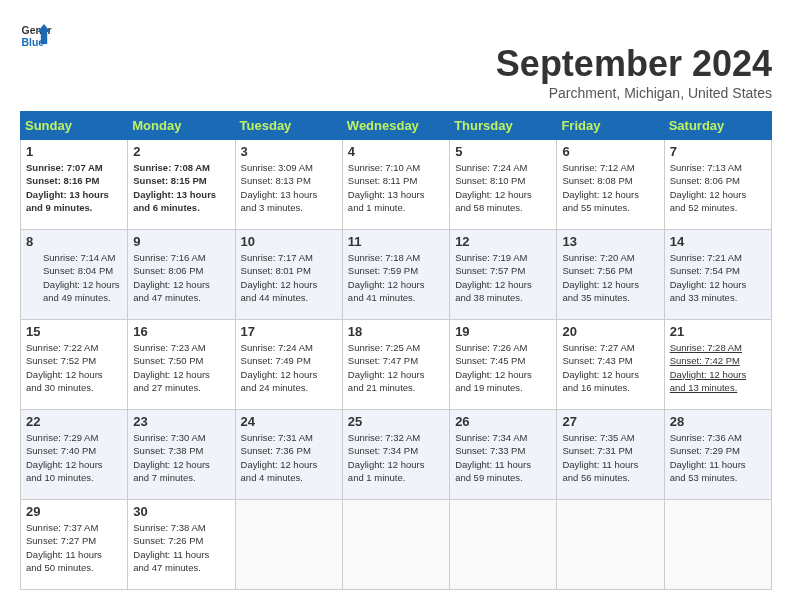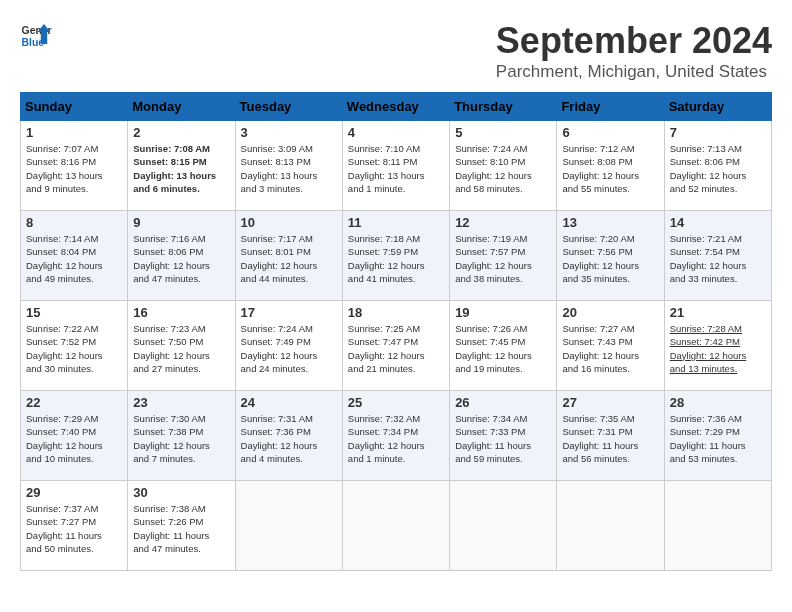--- a/index.html
+++ b/index.html
@@ -19,38 +19,40 @@
     .logo {
       display: flex;
       align-items: center;
       gap: 4px;
     }
     .logo-icon {
       width: 32px;
       height: 32px;
     }
     .title-block {
+      text-align: right;
+      margin-top: 23px;
     }
     .month-title {
       font-size: 36px;
       font-weight: bold;
       color: #333;
     }
     .subtitle {
-      font-size: 17px;
+      font-size: 14px;
       color: #555;
     }
     table {
       width: 100%;
       border-collapse: collapse;
       table-layout: fixed;
     }
     thead tr th {
       background: #1a6ab5;
-      color: #000000;
+      color: #bef264;
       font-size: 13px;
       font-weight: bold;
       padding: 6px 4px;
       text-align: left;
       border: 1px solid #1a6ab5;
     }
     tbody tr td {
       vertical-align: top;
       border: 1px solid #ccc;
       padding: 4px 5px;
@@ -105,21 +107,21 @@
         <th>Wednesday</th>
         <th>Thursday</th>
         <th>Friday</th>
         <th>Saturday</th>
       </tr>
   </thead>
   <tbody id="calendar-body">
   <tr>
         <td>
           <span class="day-num">1</span>
-          <div class="day-info" style="white-space: pre-line;">Sunrise: 7:07 AM
+          <div class="day-info" style="white-space: pre-line; font-weight: bold;">Sunrise: 7:07 AM
 Sunset: 8:16 PM
 Daylight: 13 hours
 and 9 minutes.</div>
         </td>
         <td>
           <span class="day-num">2</span>
           <div class="day-info" style="white-space: pre-line; font-weight: bold;">Sunrise: 7:08 AM
 Sunset: 8:15 PM
 Daylight: 13 hours
 and 6 minutes.</div>
@@ -156,21 +158,21 @@
           <span class="day-num">7</span>
           <div class="day-info" style="white-space: pre-line;">Sunrise: 7:13 AM
 Sunset: 8:06 PM
 Daylight: 12 hours
 and 52 minutes.</div>
         </td>
       </tr>
       <tr>
         <td>
           <span class="day-num">8</span>
-          <div class="day-info" style="white-space: pre-line;">Sunrise: 7:14 AM
+          <div class="day-info" style="white-space: pre-line; margin-left: 17px;">Sunrise: 7:14 AM
 Sunset: 8:04 PM
 Daylight: 12 hours
 and 49 minutes.</div>
         </td>
         <td>
           <span class="day-num">9</span>
           <div class="day-info" style="white-space: pre-line;">Sunrise: 7:16 AM
 Sunset: 8:06 PM
 Daylight: 12 hours
 and 47 minutes.</div>

